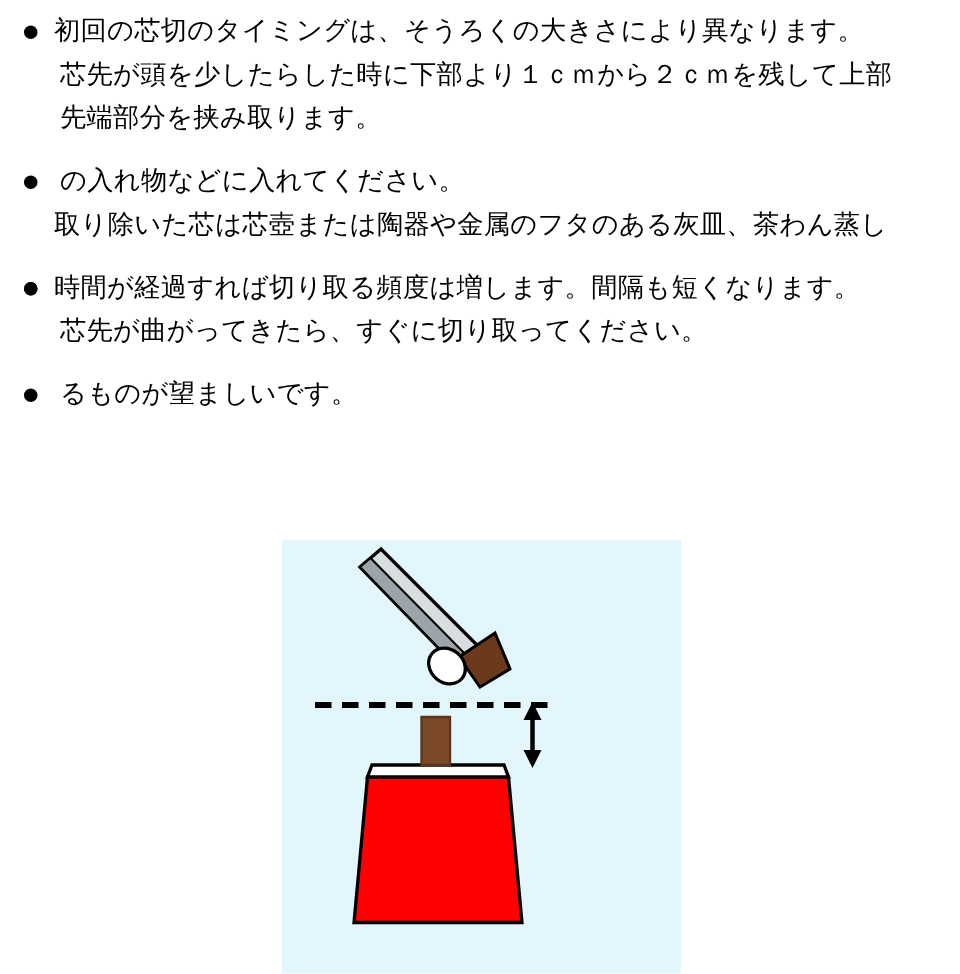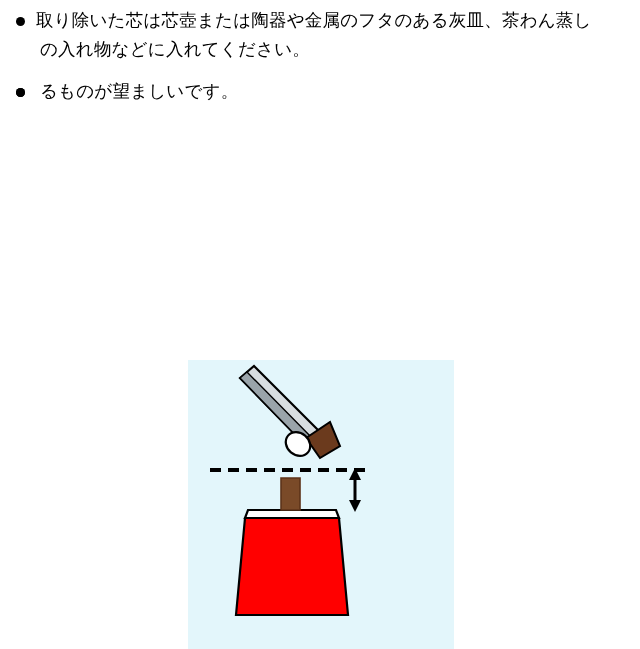--- a/index.html
+++ b/index.html
@@ -76,31 +76,42 @@
     top: 0;
   }
 </style>
 </head>
 <body>
 
 <div class="doc">
 
   <ul class="bullet-list">
 
+    <li class="bullet-item">
+      <span class="bullet-dot"></span>
+      <div class="line">初回の芯切のタイミングは、そうろくの大きさにより異なります。</div>
+      <div class="line indent">芯先が頭を少したらした時に下部より１ｃｍから２ｃｍを残して上部</div>
+      <div class="line indent">先端部分を挟み取ります。</div>
+    </li>
 
     <li class="bullet-item">
       <span class="bullet-dot"></span>
+      <div class="line indent">の入れ物などに入れてください。</div>
       <div class="line">取り除いた芯は芯壺または陶器や金属のフタのある灰皿、茶わん蒸し</div>
-      <div class="line indent">の入れ物などに入れてください。</div>
     </li>
 
     <li class="bullet-item">
       <span class="bullet-dot"></span>
     </li>
 
+    <li class="bullet-item">
+      <span class="bullet-dot"></span>
+      <div class="line">時間が経過すれば切り取る頻度は増します。間隔も短くなります。</div>
+      <div class="line indent">芯先が曲がってきたら、すぐに切り取ってください。</div>
+    </li>
 
     <li class="bullet-item">
       <span class="bullet-dot"></span>
       <div class="line indent">るものが望ましいです。</div>
     </li>
 
   </ul>
 
   <div class="figure-wrap">
     <div class="figure-bg"></div>

